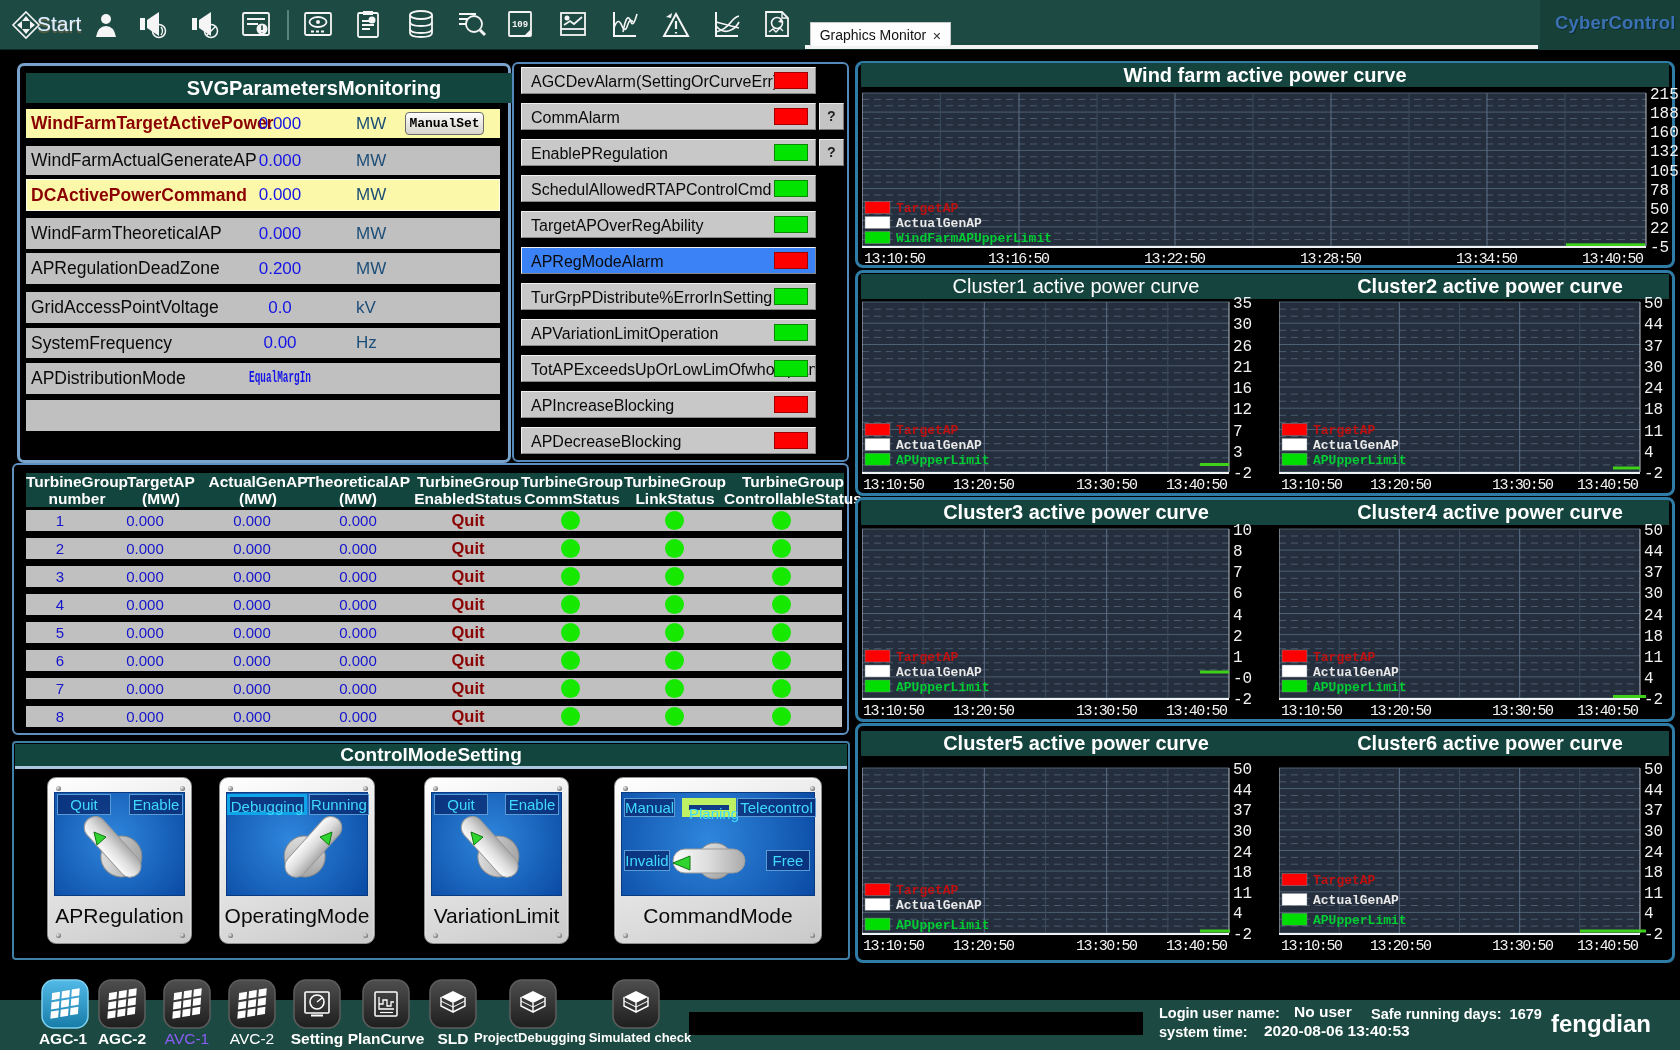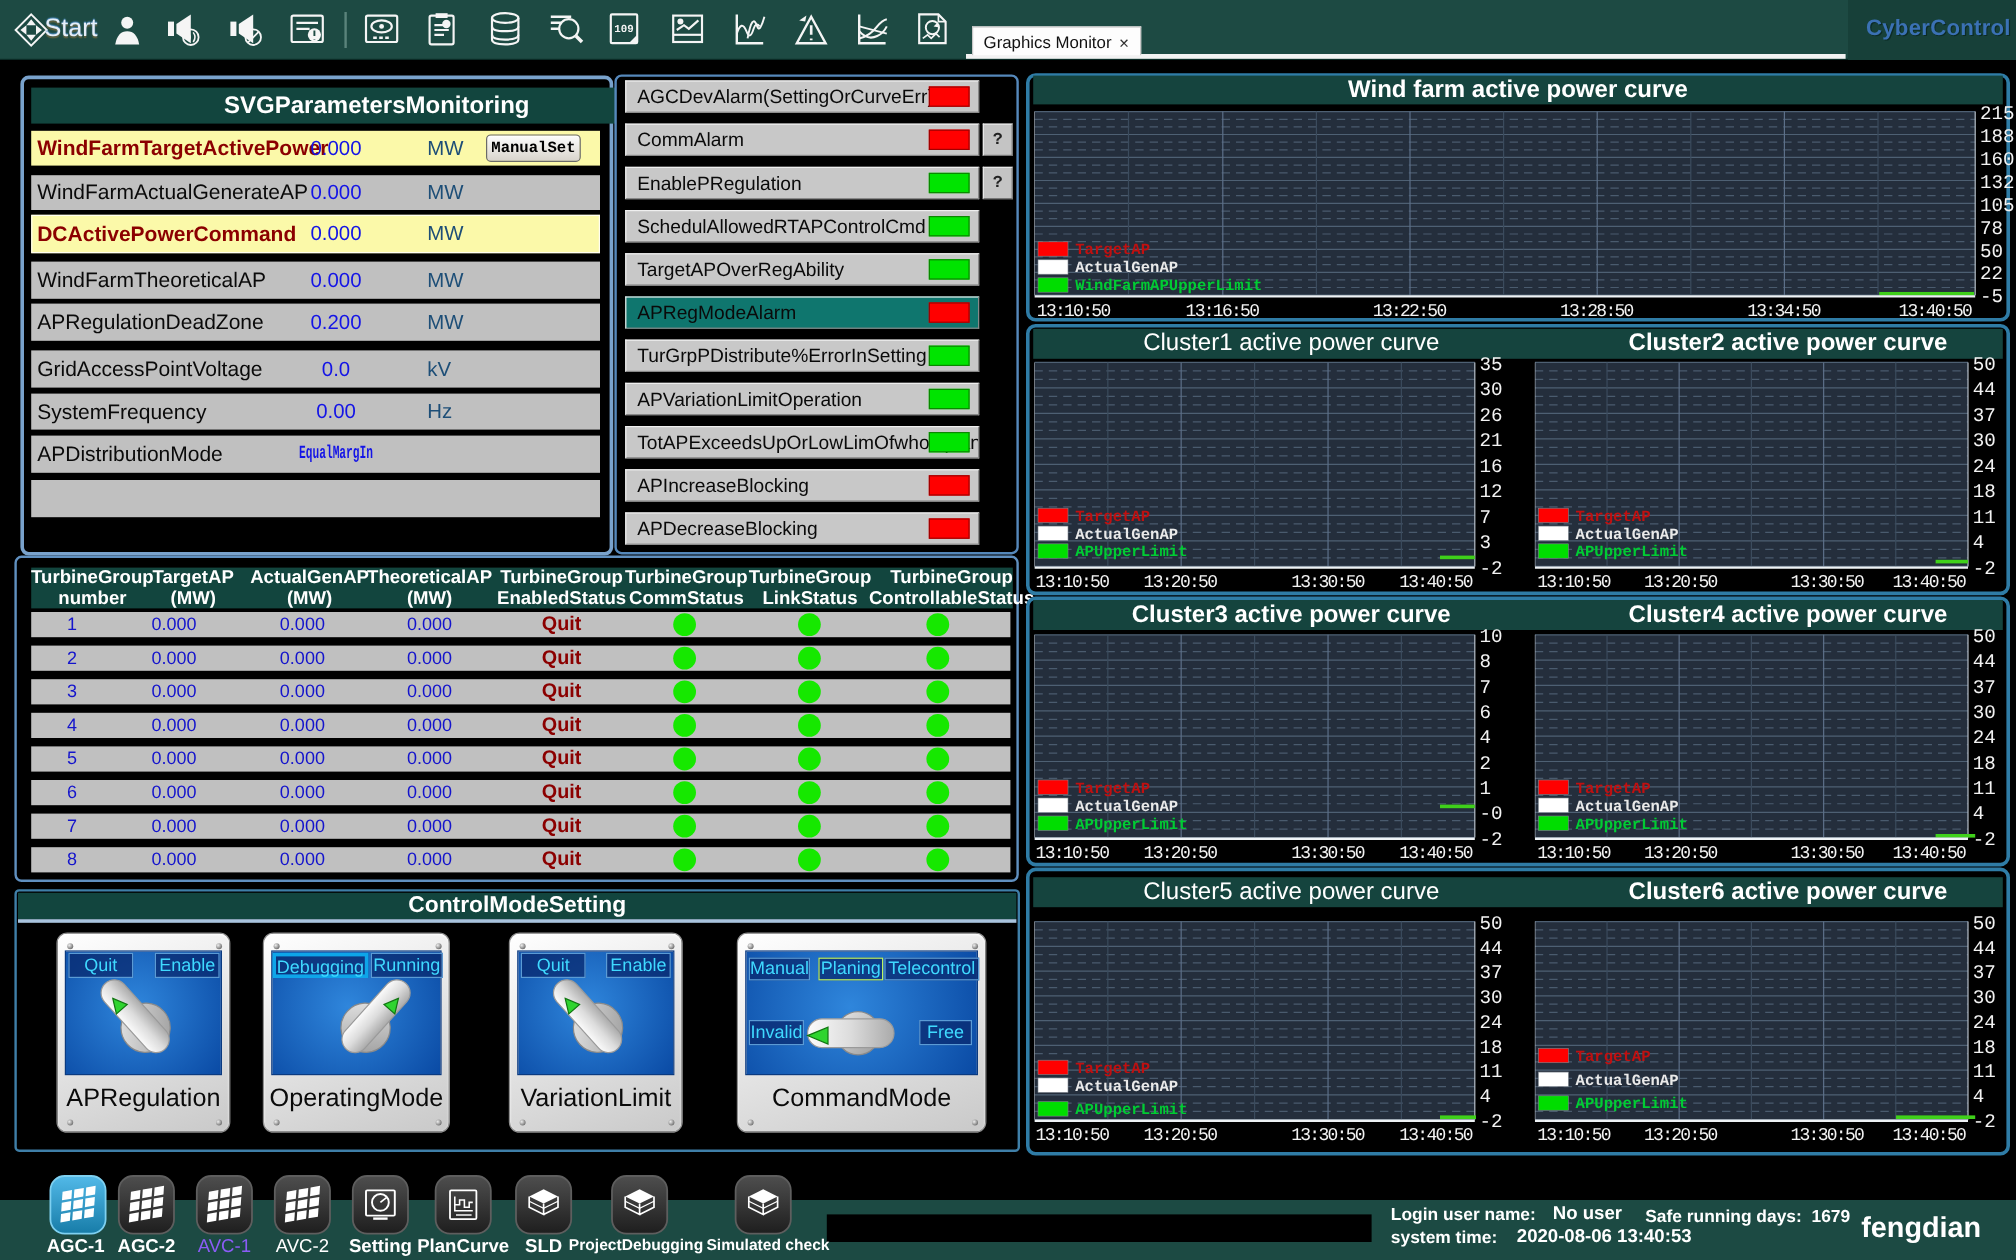--- a/index.html
+++ b/index.html
@@ -149,21 +149,21 @@
   </div>
 <div class="a" style="left:819px;top:139px;width:25px;height:27px;background:#c4c4c4;border:1px solid #e8e8e8;border-right-color:#777;border-bottom-color:#777;text-align:center;line-height:27px;font-size:14px;font-weight:bold;color:#222;font-family:'Liberation Mono'">?</div>
 <div class="a" style="left:521px;top:175px;width:295px;height:27px;background:#c8c8c8;border:1px solid #efefef;border-right-color:#888;border-bottom-color:#888;overflow:hidden">
     <div style="position:absolute;left:9px;top:0;width:400px;height:27px;line-height:27px;font-size:16px;color:#0a0a0a;white-space:nowrap">SchedulAllowedRTAPControlCmd</div>
     <div style="position:absolute;left:252px;top:4px;width:34px;height:17px;background:#00e400;border:1px solid #0a8800"></div>
   </div>
 <div class="a" style="left:521px;top:211px;width:295px;height:27px;background:#c8c8c8;border:1px solid #efefef;border-right-color:#888;border-bottom-color:#888;overflow:hidden">
     <div style="position:absolute;left:9px;top:0;width:400px;height:27px;line-height:27px;font-size:16px;color:#0a0a0a;white-space:nowrap">TargetAPOverRegAbility</div>
     <div style="position:absolute;left:252px;top:4px;width:34px;height:17px;background:#00e400;border:1px solid #0a8800"></div>
   </div>
-<div class="a" style="left:521px;top:247px;width:295px;height:27px;background:#0f766e;border:1px solid #efefef;border-right-color:#888;border-bottom-color:#888;overflow:hidden">
+<div class="a" style="left:521px;top:247px;width:295px;height:27px;background:#3b82f6;border:1px solid #efefef;border-right-color:#888;border-bottom-color:#888;overflow:hidden">
     <div style="position:absolute;left:9px;top:0;width:400px;height:27px;line-height:27px;font-size:16px;color:#0a0a0a;white-space:nowrap">APRegModeAlarm</div>
     <div style="position:absolute;left:252px;top:4px;width:34px;height:17px;background:#ff0000;border:1px solid #a00000"></div>
   </div>
 <div class="a" style="left:521px;top:283px;width:295px;height:27px;background:#c8c8c8;border:1px solid #efefef;border-right-color:#888;border-bottom-color:#888;overflow:hidden">
     <div style="position:absolute;left:9px;top:0;width:400px;height:27px;line-height:27px;font-size:16px;color:#0a0a0a;white-space:nowrap">TurGrpPDistribute%ErrorInSetting</div>
     <div style="position:absolute;left:252px;top:4px;width:34px;height:17px;background:#00e400;border:1px solid #0a8800"></div>
   </div>
 <div class="a" style="left:521px;top:319px;width:295px;height:27px;background:#c8c8c8;border:1px solid #efefef;border-right-color:#888;border-bottom-color:#888;overflow:hidden">
     <div style="position:absolute;left:9px;top:0;width:400px;height:27px;line-height:27px;font-size:16px;color:#0a0a0a;white-space:nowrap">APVariationLimitOperation</div>
     <div style="position:absolute;left:252px;top:4px;width:34px;height:17px;background:#00e400;border:1px solid #0a8800"></div>
@@ -326,21 +326,21 @@
     <path d="M47,40 L59,45 L50,53 Z" fill="#2fd42f" stroke="#117711" stroke-width="1"></path>
   </svg>
 <div class="a" style="left:412px;top:904px;width:169px;text-align:center;font-size:21px;color:#0a0a0a;white-space:nowrap">VariationLimit</div>
 <div class="a" style="left:614px;top:777px;width:208px;height:167px;background:linear-gradient(160deg,#ffffff,#c9c9c9);border:1px solid #8f8f8f;border-radius:9px;box-shadow:inset 0 1px 2px #fff,1px 2px 4px rgba(0,0,0,.6)"></div>
 <div class="a" style="left:623px;top:786px;width:5px;height:5px;border-radius:50%;background:radial-gradient(circle at 35% 35%,#eee,#444)"></div>
 <div class="a" style="left:810px;top:786px;width:5px;height:5px;border-radius:50%;background:radial-gradient(circle at 35% 35%,#eee,#444)"></div>
 <div class="a" style="left:623px;top:933px;width:5px;height:5px;border-radius:50%;background:radial-gradient(circle at 35% 35%,#eee,#444)"></div>
 <div class="a" style="left:810px;top:933px;width:5px;height:5px;border-radius:50%;background:radial-gradient(circle at 35% 35%,#eee,#444)"></div>
 <div class="a" style="left:621px;top:792px;width:194px;height:104px;background:radial-gradient(circle at 45% 45%,#2f86dc,#0a4aa4);border:1px solid #0a3a80"></div>
 <div class="a" style="left:624px;top:798px;width:51px;height:19px;background:rgba(8,40,110,.75);border:1px solid #5b9bd5;color:#3fd9ff;font-size:15px;text-align:center;line-height:17px;white-space:nowrap;overflow:visible">Manual</div>
-<div class="a" style="left:682px;top:798px;width:54px;height:19px;background:rgba(8,40,110,.75);border:1px solid #bef264;color:#3fd9ff;font-size:15px;text-align:center;line-height:17px;white-space:nowrap;overflow:visible">Planing</div>
+<div class="a" style="left:682px;top:798px;width:54px;height:19px;background:rgba(8,40,110,.75);border:7px solid #bef264;color:#3fd9ff;font-size:15px;text-align:center;line-height:17px;white-space:nowrap;overflow:visible">Planing</div>
 <div class="a" style="left:737px;top:798px;width:79px;height:19px;background:rgba(8,40,110,.75);border:1px solid #5b9bd5;color:#3fd9ff;font-size:15px;text-align:center;line-height:17px;white-space:nowrap;overflow:visible">Telecontrol</div>
 <div class="a" style="left:624px;top:850px;width:46px;height:21px;background:rgba(8,40,110,.75);border:1px solid #5b9bd5;color:#3fd9ff;font-size:15px;text-align:center;line-height:19px;white-space:nowrap;overflow:visible">Invalid</div>
 <div class="a" style="left:766px;top:850px;width:44px;height:21px;background:rgba(8,40,110,.75);border:1px solid #5b9bd5;color:#3fd9ff;font-size:15px;text-align:center;line-height:19px;white-space:nowrap;overflow:visible">Free</div>
 <svg class="a" style="left:614px;top:792px" width="208" height="104">
     <circle cx="101" cy="69" r="18" fill="url(#kb)" stroke="#8a8a8a" stroke-width="1"></circle>
     <rect x="59" y="57" width="72" height="24" rx="12" fill="url(#kp)" stroke="#9a9a9a" stroke-width="1"></rect>
     <path d="M76,64 L76,78 L59,71 Z" fill="#2fd42f" stroke="#117711" stroke-width="1"></path>
   </svg>
 <div class="a" style="left:602px;top:904px;width:232px;text-align:center;font-size:21px;color:#0a0a0a;white-space:nowrap">CommandMode</div>
 <div class="a" style="left:855px;top:61px;width:820px;height:207px;background:#000;border:3px solid #2f7ca6;border-radius:8px"></div>
@@ -348,21 +348,21 @@
 <div class="a" style="left:855px;top:497px;width:820px;height:225px;background:#000;border:3px solid #2f7ca6;border-radius:8px"></div>
 <div class="a" style="left:855px;top:723px;width:820px;height:240px;background:#000;border:3px solid #2f7ca6;border-radius:8px"></div>
 <div class="a" style="left:861px;top:63px;width:808px;height:24px;background:#15443e;color:#fff;font-size:20px;font-weight:bold;text-align:center;line-height:24px">Wind farm active power curve</div>
 <div class="a" style="left:861px;top:274px;width:808px;height:25px;background:#15443e"></div>
 <div class="a" style="left:861px;top:274px;width:430px;height:25px;color:#fff;font-size:20px;font-weight:normal;text-align:center;line-height:25px">Cluster1 active power curve</div>
 <div class="a" style="left:1275px;top:274px;width:430px;height:25px;color:#fff;font-size:20px;font-weight:bold;text-align:center;line-height:25px">Cluster2 active power curve</div>
 <div class="a" style="left:861px;top:500px;width:808px;height:25px;background:#15443e"></div>
 <div class="a" style="left:861px;top:500px;width:430px;height:25px;color:#fff;font-size:20px;font-weight:bold;text-align:center;line-height:25px">Cluster3 active power curve</div>
 <div class="a" style="left:1275px;top:500px;width:430px;height:25px;color:#fff;font-size:20px;font-weight:bold;text-align:center;line-height:25px">Cluster4 active power curve</div>
 <div class="a" style="left:861px;top:731px;width:808px;height:25px;background:#15443e"></div>
-<div class="a" style="left:861px;top:731px;width:430px;height:25px;color:#fff;font-size:20px;font-weight:normal;text-align:center;line-height:25px">Cluster5 active power curve</div>
+<div class="a" style="left:861px;top:731px;width:430px;height:25px;color:#fff;font-size:20px;font-weight:bold;text-align:center;line-height:25px">Cluster5 active power curve</div>
 <div class="a" style="left:1275px;top:731px;width:430px;height:25px;color:#fff;font-size:20px;font-weight:bold;text-align:center;line-height:25px">Cluster6 active power curve</div>
 <svg style="position:absolute;left:862px;top:85px" width="818" height="197">
     <rect x="0" y="8" width="784" height="153" fill="#242e3c"></rect>
     <line x1="0" y1="14.4" x2="784" y2="14.4" stroke="#4a5b6e" stroke-width="1" stroke-dasharray="7,5"></line>
     <line x1="0" y1="20.8" x2="784" y2="20.8" stroke="#4a5b6e" stroke-width="1" stroke-dasharray="7,5"></line>
     <line x1="0" y1="33.5" x2="784" y2="33.5" stroke="#4a5b6e" stroke-width="1" stroke-dasharray="7,5"></line>
     <line x1="0" y1="39.9" x2="784" y2="39.9" stroke="#4a5b6e" stroke-width="1" stroke-dasharray="7,5"></line>
     <line x1="0" y1="52.6" x2="784" y2="52.6" stroke="#4a5b6e" stroke-width="1" stroke-dasharray="7,5"></line>
     <line x1="0" y1="59.0" x2="784" y2="59.0" stroke="#4a5b6e" stroke-width="1" stroke-dasharray="7,5"></line>
     <line x1="0" y1="71.8" x2="784" y2="71.8" stroke="#4a5b6e" stroke-width="1" stroke-dasharray="7,5"></line>

